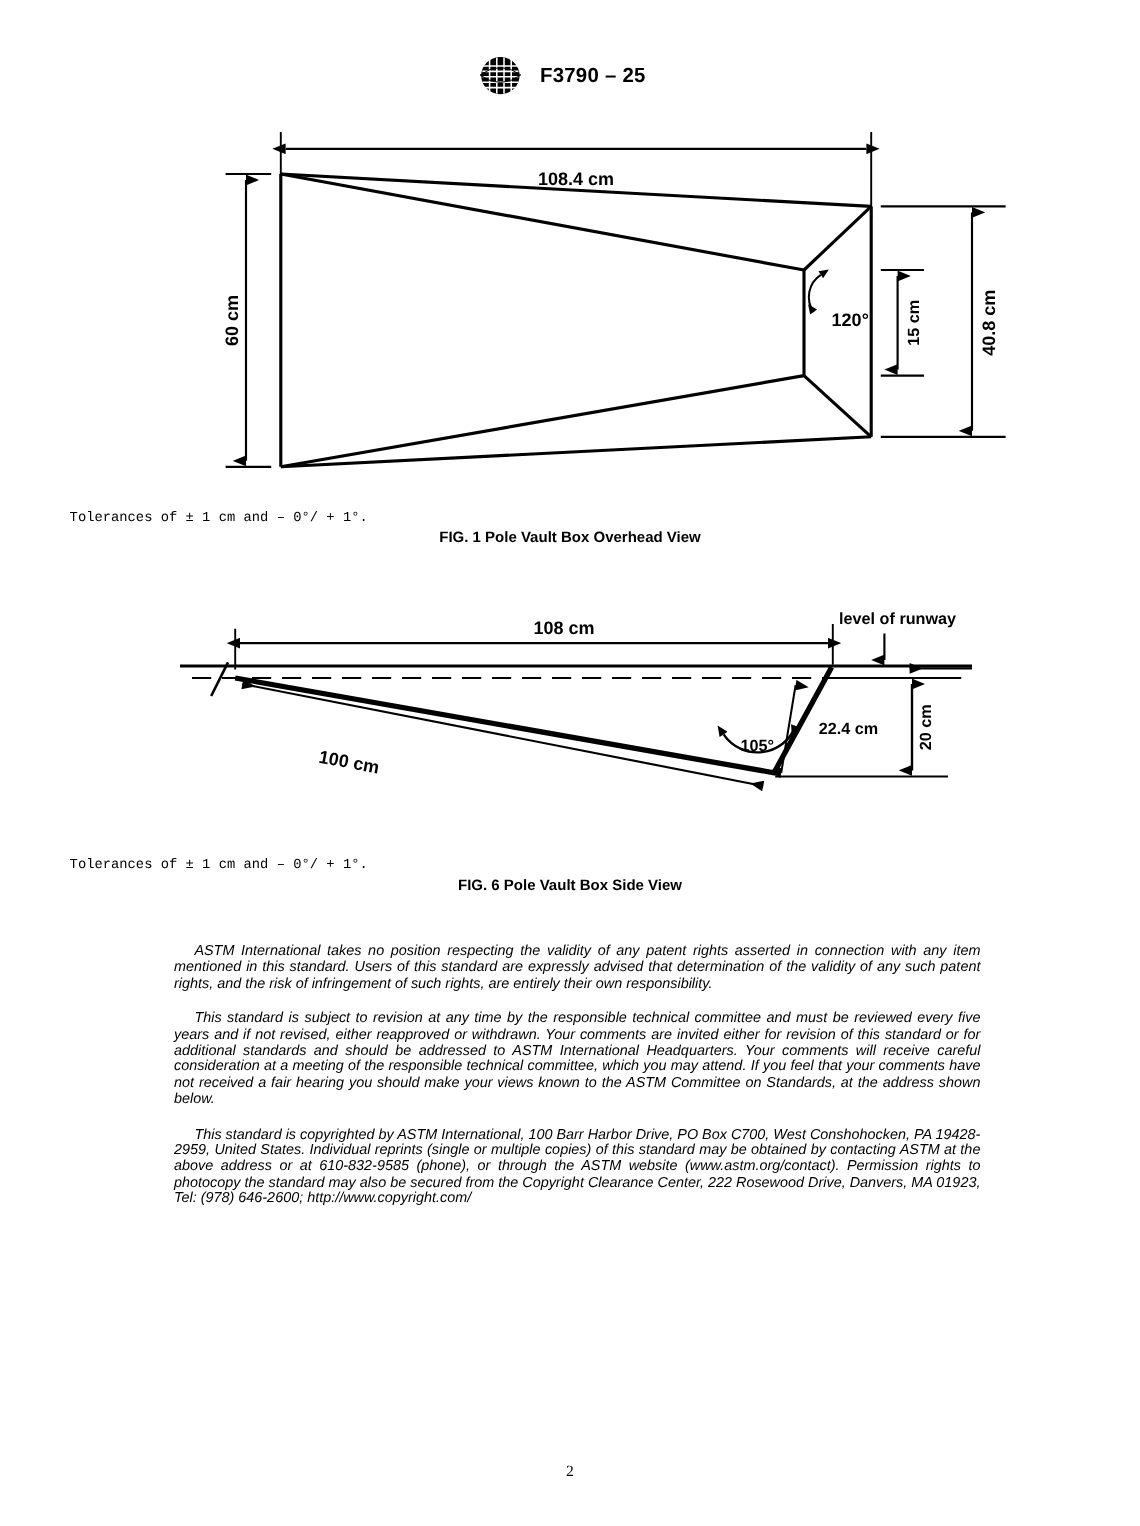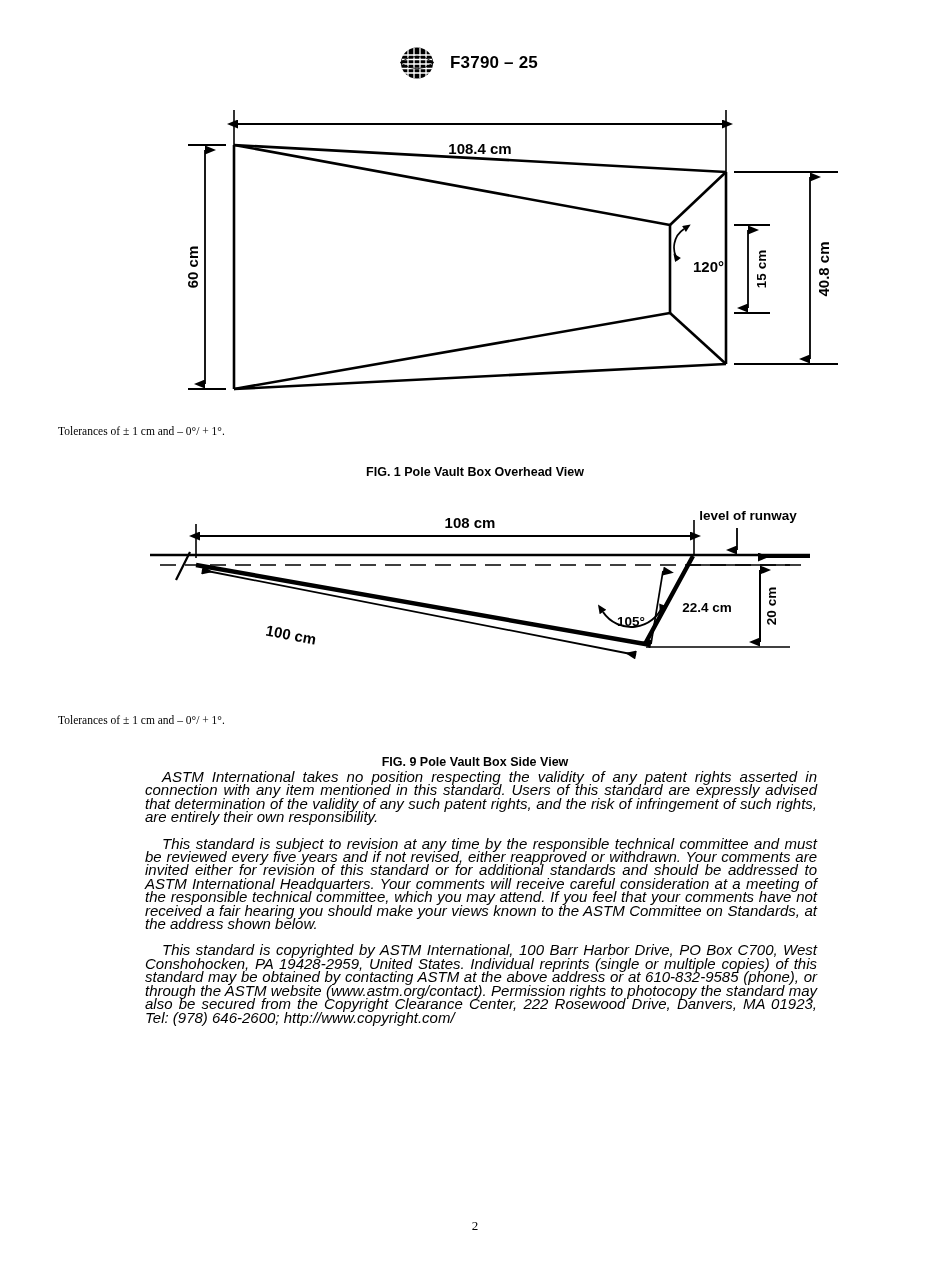--- a/index.html
+++ b/index.html
@@ -43,53 +43,52 @@
   .figure-block { position: absolute; left: 0; width: 950px; }
   #figure-1-block { top: 92px; padding-left: 48px; }
   #figure-2-block { top: 492px; }
 
   .fig-svg { display: block; }
 
   .tolerance-note {
     position: absolute;
     left: 58px;
     font-size: 11.5px;
-    font-family: Liberation Serif, serif;
+    font-family: Liberation Mono, monospace;
     white-space: nowrap;
   }
   #fig1-tolerance { top: 425px; }
   #fig2-tolerance { top: 714px; }
 
   .fig-caption {
     position: absolute;
     left: 0;
     width: 950px;
     text-align: center;
     font-size: 12.5px;
     font-weight: bold;
     white-space: nowrap;
-    margin-top: 24px;
   }
   #fig1-caption { top: 441px; }
   #fig2-caption { top: 731px; }
 
   
   .legal-section {
     position: absolute;
     left: 145px;
     width: 672px;
     top: 770px;
   }
   .legal-para {
-    font-size: 15px;
+    font-size: 12px;
     font-style: italic;
     line-height: 13.4px;
     text-align: justify;
     text-indent: 17px;
-    margin: 0 0 13px 0;
+    margin: 16px 0 13px 0;
     font-family: "Liberation Sans", sans-serif;
   }
 
   
   .page-number {
     position: absolute;
     top: 1218px;
     left: 0;
     width: 950px;
     text-align: center;
@@ -255,21 +254,21 @@
     </g>
 
     <line x1="810" y1="65" x2="758" y2="65" stroke="#000" stroke-width="1.8" marker-end="url(#f2arrL)"></line>
 
     <line x1="760" y1="78" x2="760" y2="150" stroke="#000" stroke-width="2" marker-start="url(#f2arrU)" marker-end="url(#f2arrD)"></line>
     <text class="dim-text-sm" x="776" y="114" text-anchor="middle" transform="rotate(-90 776 114)">20 cm</text>
   </svg>
 </div>
 
 <div class="tolerance-note" id="fig2-tolerance">Tolerances of ± 1 cm and – 0°/ + 1°.</div>
-<div class="fig-caption" id="fig2-caption">FIG. 9 Pole Vault Box Side View</div>
+<div class="fig-caption" id="fig2-caption">FIG. 6 Pole Vault Box Side View</div>
 
 <div class="legal-section">
   <p class="legal-para">ASTM International takes no position respecting the validity of any patent rights asserted in connection with any item mentioned in this standard. Users of this standard are expressly advised that determination of the validity of any such patent rights, and the risk of infringement of such rights, are entirely their own responsibility.</p>
   <p class="legal-para">This standard is subject to revision at any time by the responsible technical committee and must be reviewed every five years and if not revised, either reapproved or withdrawn. Your comments are invited either for revision of this standard or for additional standards and should be addressed to ASTM International Headquarters. Your comments will receive careful consideration at a meeting of the responsible technical committee, which you may attend. If you feel that your comments have not received a fair hearing you should make your views known to the ASTM Committee on Standards, at the address shown below.</p>
   <p class="legal-para">This standard is copyrighted by ASTM International, 100 Barr Harbor Drive, PO Box C700, West Conshohocken, PA 19428-2959, United States. Individual reprints (single or multiple copies) of this standard may be obtained by contacting ASTM at the above address or at 610-832-9585 (phone), or through the ASTM website (www.astm.org/contact). Permission rights to photocopy the standard may also be secured from the Copyright Clearance Center, 222 Rosewood Drive, Danvers, MA 01923, Tel: (978) 646-2600; http://www.copyright.com/</p>
 </div>
 
 <div class="page-number">2</div>
 
 </body></html>

